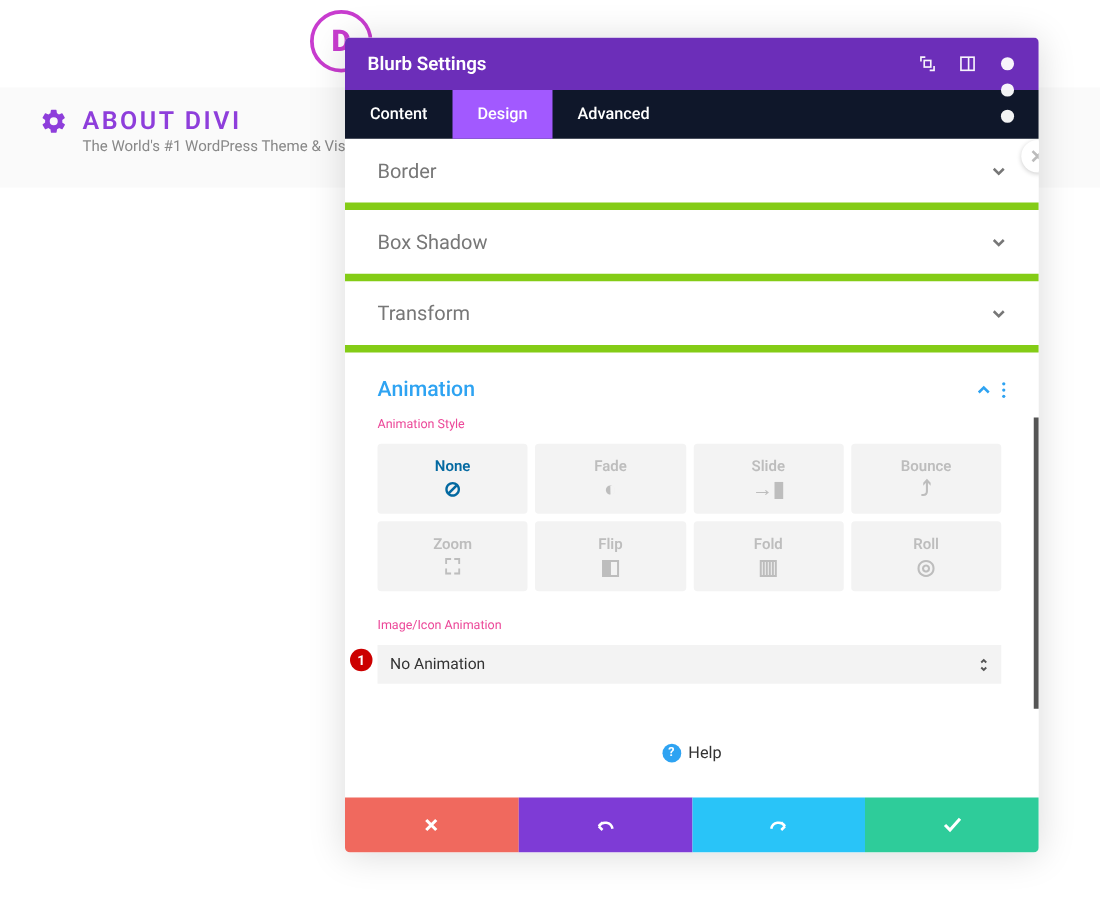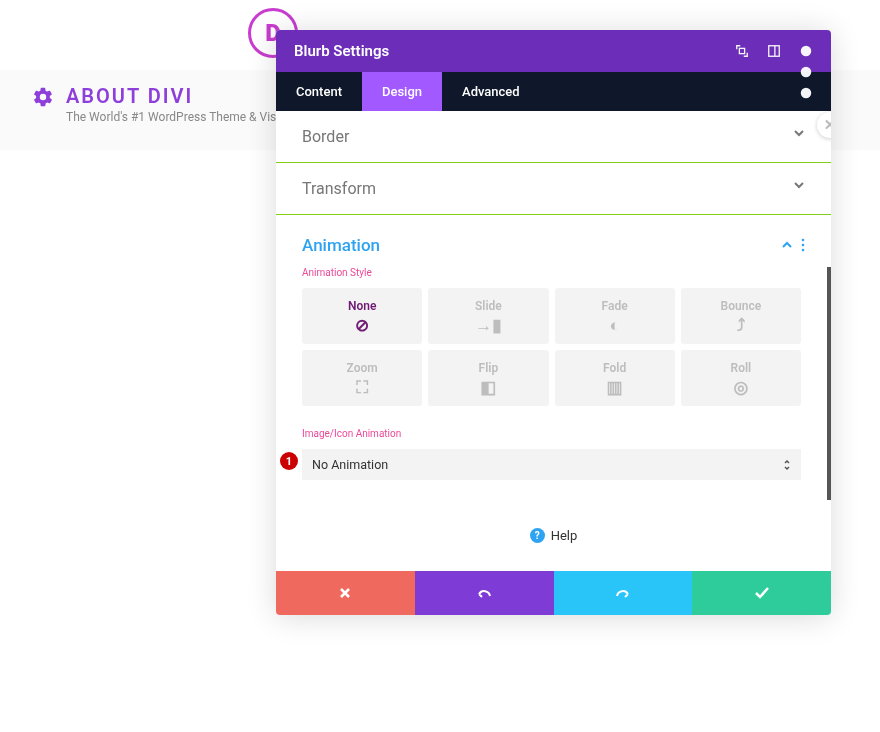--- a/index.html
+++ b/index.html
@@ -86,23 +86,23 @@
       top: 82px; right: -12px;
       width: 26px; height: 26px;
       background: #fff; border-radius: 50%;
       box-shadow: 0 1px 4px rgba(0,0,0,0.2);
       display: flex; align-items: center; justify-content: center;
       color: #bbb; font-weight: bold; font-size: 15px;
       cursor: pointer;
     }
     .content { padding: 0; }
     .section-row {
-      display: flex; justify-content: space-between; align-items: flex-start;
+      display: flex; justify-content: space-between; align-items: center;
       padding: 16px 26px;
-      border-bottom: 1px solid #84cc16;
+      border-bottom: 6px solid #84cc16;
       cursor: pointer;
     }
     .section-row span { color: #777; font-size: 16px; }
     .chev { width: 12px; height: 12px; color: #444; }
     .sec-open {
       display: flex; justify-content: space-between; align-items: center;
       padding: 20px 26px 12px 26px;
     }
     .sec-open-title { color: #2ea3f2; font-size: 17px; font-weight: 500; }
     .sec-open-icons { display: flex; gap: 8px; align-items: center; color: #2ea3f2; }
@@ -121,21 +121,21 @@
       display: flex;
       flex-direction: column;
       align-items: center;
       justify-content: center;
       gap: 4px;
       cursor: pointer;
       color: #bdbdbd;
       font-size: 12px;
       font-weight: 600;
     }
-    .cell.active { color: #701a75; }
+    .cell.active { color: #0369a1; }
     .cell .ic { font-size: 17px; line-height: 1; }
     .marker-wrap { position: relative; }
     .marker {
       position: absolute;
       left: -22px; top: 3px;
       width: 18px; height: 18px;
       background: #c00; border-radius: 50%;
       color: #fff; font-size: 11px; font-weight: bold;
       display: flex; align-items: center; justify-content: center;
     }
@@ -214,20 +214,28 @@
     <div class="tab">Content</div>
     <div class="tab active">Design</div>
     <div class="tab">Advanced</div>
   </div>
 
   <div class="close-circle">✕</div>
 
   <div class="content">
     <div class="section-row">
       <span>Border</span>
+      <span class="chev">
+          <svg viewBox="0 0 12 12" fill="none" stroke="currentColor" stroke-width="2">
+            <path d="M2 4l4 4 4-4"></path>
+          </svg>
+        </span>
+    </div>
+    <div class="section-row">
+      <span>Box Shadow</span>
       <span class="chev">
           <svg viewBox="0 0 12 12" fill="none" stroke="currentColor" stroke-width="2">
             <path d="M2 4l4 4 4-4"></path>
           </svg>
         </span>
     </div>
     <div class="section-row">
       <span>Transform</span>
       <span class="chev">
           <svg viewBox="0 0 12 12" fill="none" stroke="currentColor" stroke-width="2">
@@ -255,26 +263,26 @@
     </div>
 
     <div class="inner-body">
       <div class="field-label">Animation Style</div>
       <div class="grid">
         <div class="cell active">
           <span>None</span>
           <span class="ic">⊘</span>
         </div>
         <div class="cell">
+          <span>Fade</span>
+          <span class="ic">◐</span>
+        </div>
+        <div class="cell">
           <span>Slide</span>
           <span class="ic">→▮</span>
-        </div>
-        <div class="cell">
-          <span>Fade</span>
-          <span class="ic">◐</span>
         </div>
         <div class="cell">
           <span>Bounce</span>
           <span class="ic">⤴</span>
         </div>
         <div class="cell">
           <span>Zoom</span>
           <span class="ic">⛶</span>
         </div>
         <div class="cell">

